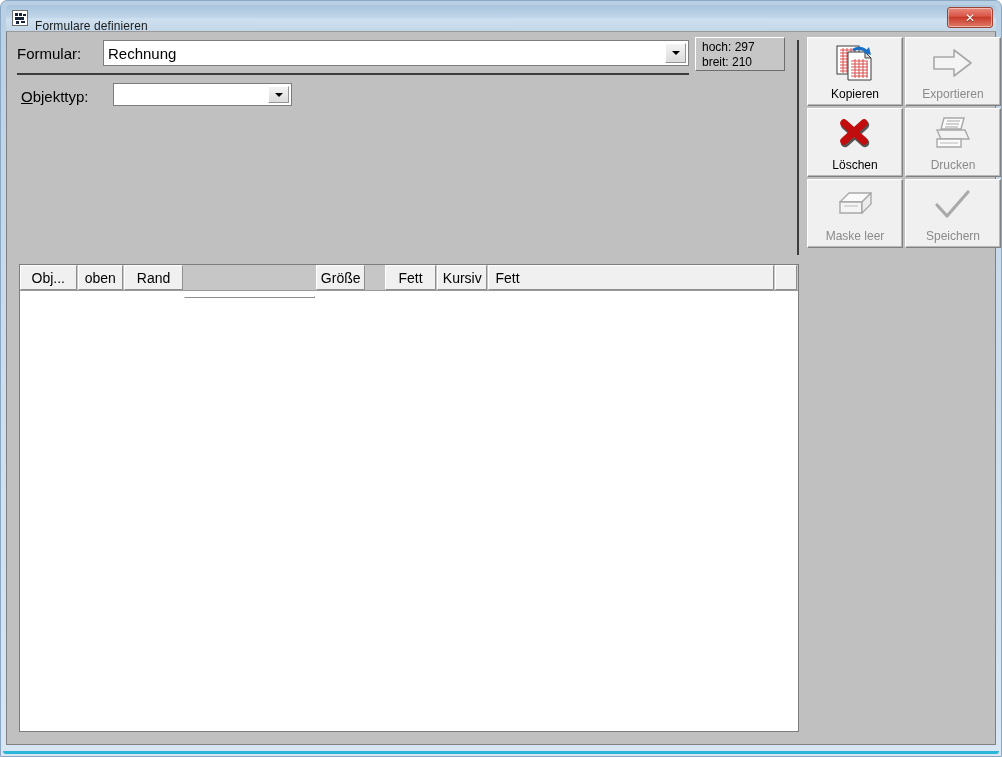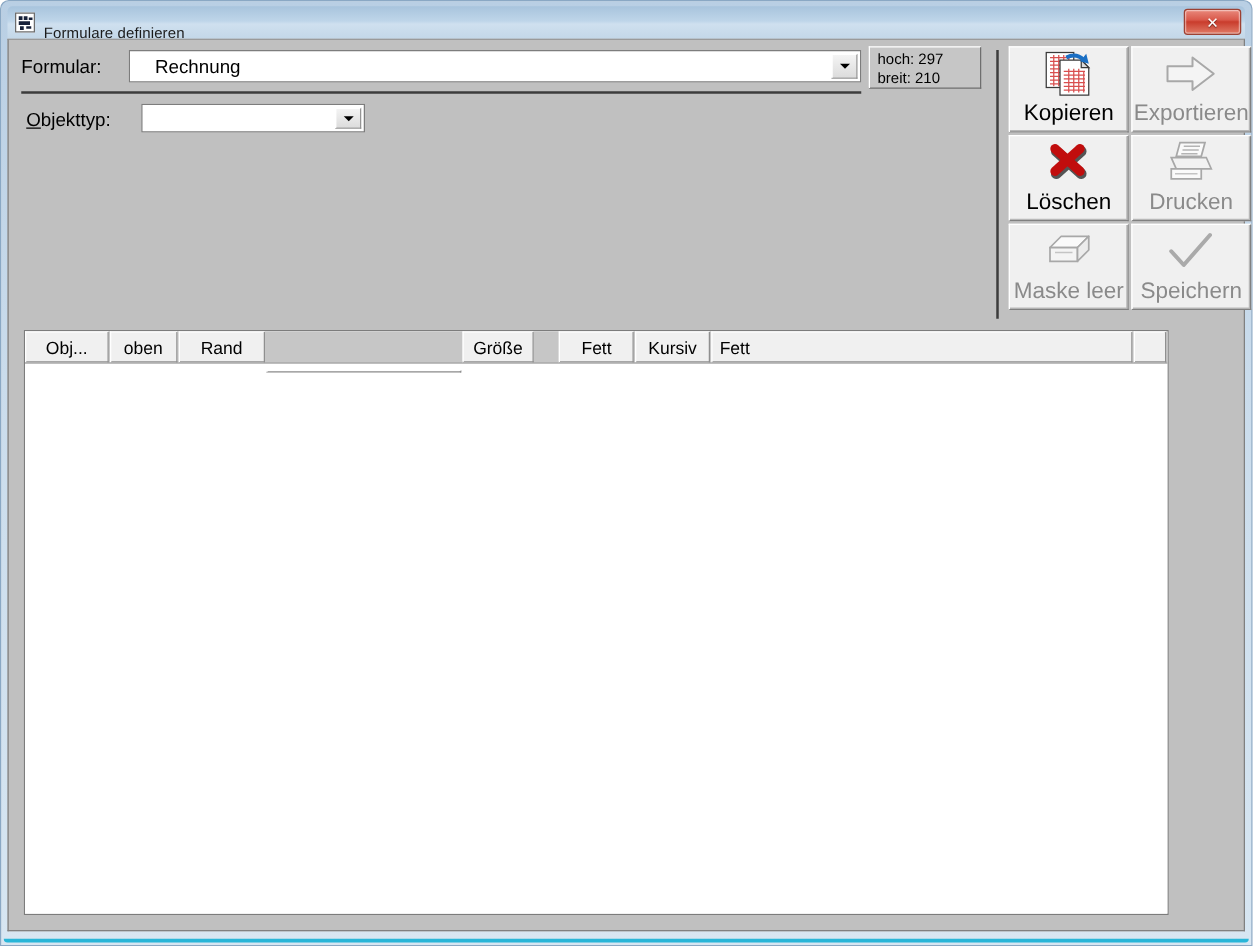--- a/index.html
+++ b/index.html
@@ -119,21 +119,21 @@
     background: #ffffff;
     border: 1px solid #7d7d7d;
     box-sizing: border-box;
     display: flex;
     align-items: stretch;
   }
   #formular-value {
     flex: 1;
     display: flex;
     align-items: center;
-    padding-left: 20px;
+    padding-left: 4px;
     font-size: 15px;
     color: #000000;
     overflow: hidden;
     white-space: nowrap;
   }
   .combo-btn {
     width: 21px;
     flex: none;
     margin: 2px 2px 2px 0;
     background: linear-gradient(to bottom, #f4f4f4 0%, #dcdcdc 100%);
@@ -232,31 +232,31 @@
     cursor: default;
   }
   .tool-icon {
     flex: 1;
     display: flex;
     align-items: center;
     justify-content: center;
     width: 100%;
   }
   .tool-label {
-    font-size: 18px;
+    font-size: 12px;
     color: #000000;
     white-space: nowrap;
   }
   .tool-btn.disabled .tool-label { color: #8a8a8a; }
 
   
   #table-panel {
     position: absolute;
     left: 12px; top: 232px;
-    width: 916px; height: 468px;
+    width: 780px; height: 468px;
     background: #ffffff;
     border: 1px solid #7c7c7c;
     box-sizing: border-box;
     overflow: hidden;
   }
   #table-header {
     display: flex;
     height: 26px;
     background: #c6c6c6;
     border-bottom: 1px solid #9a9a9a;

